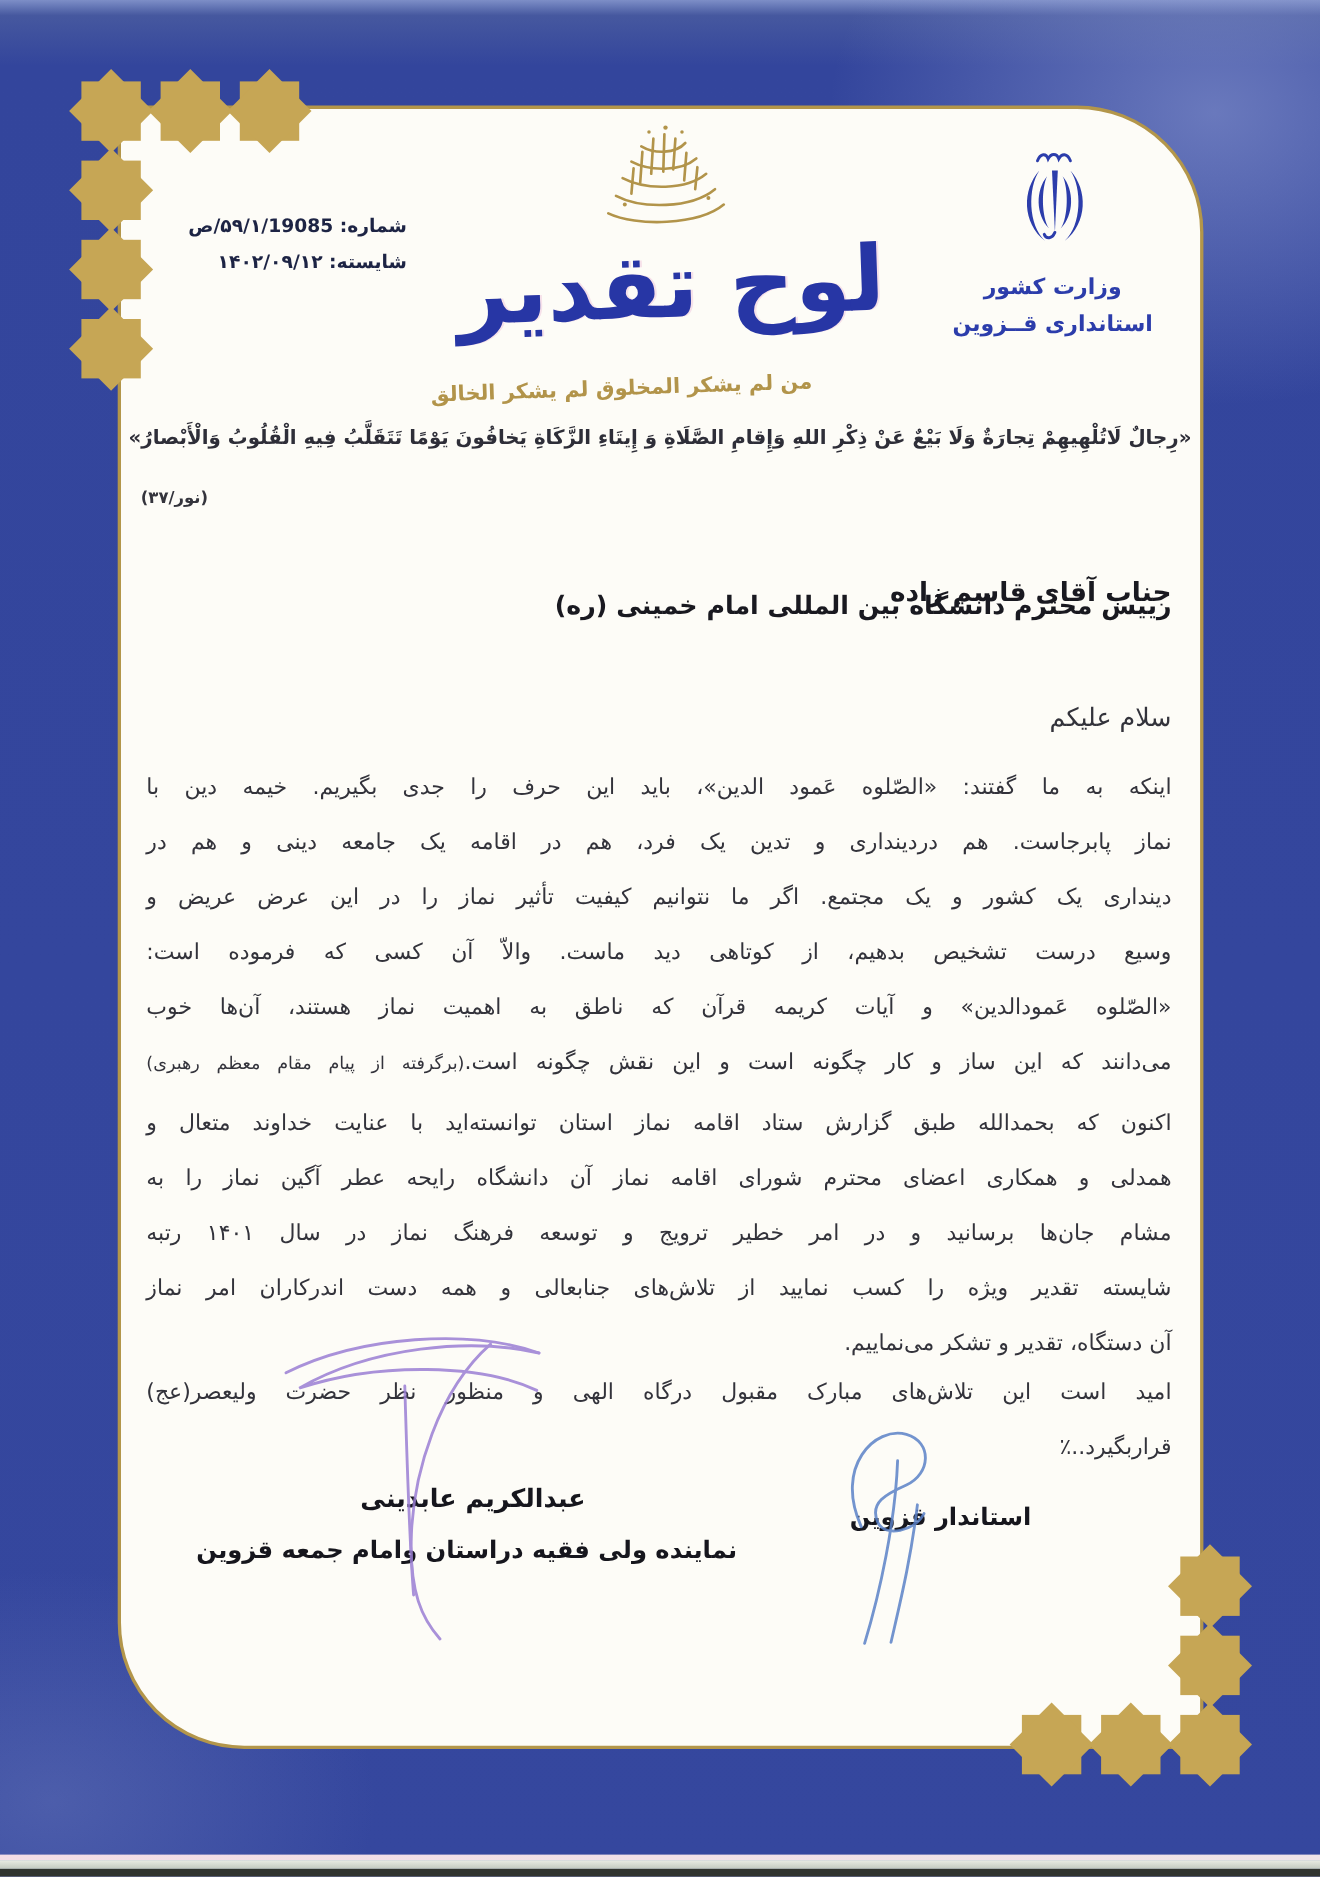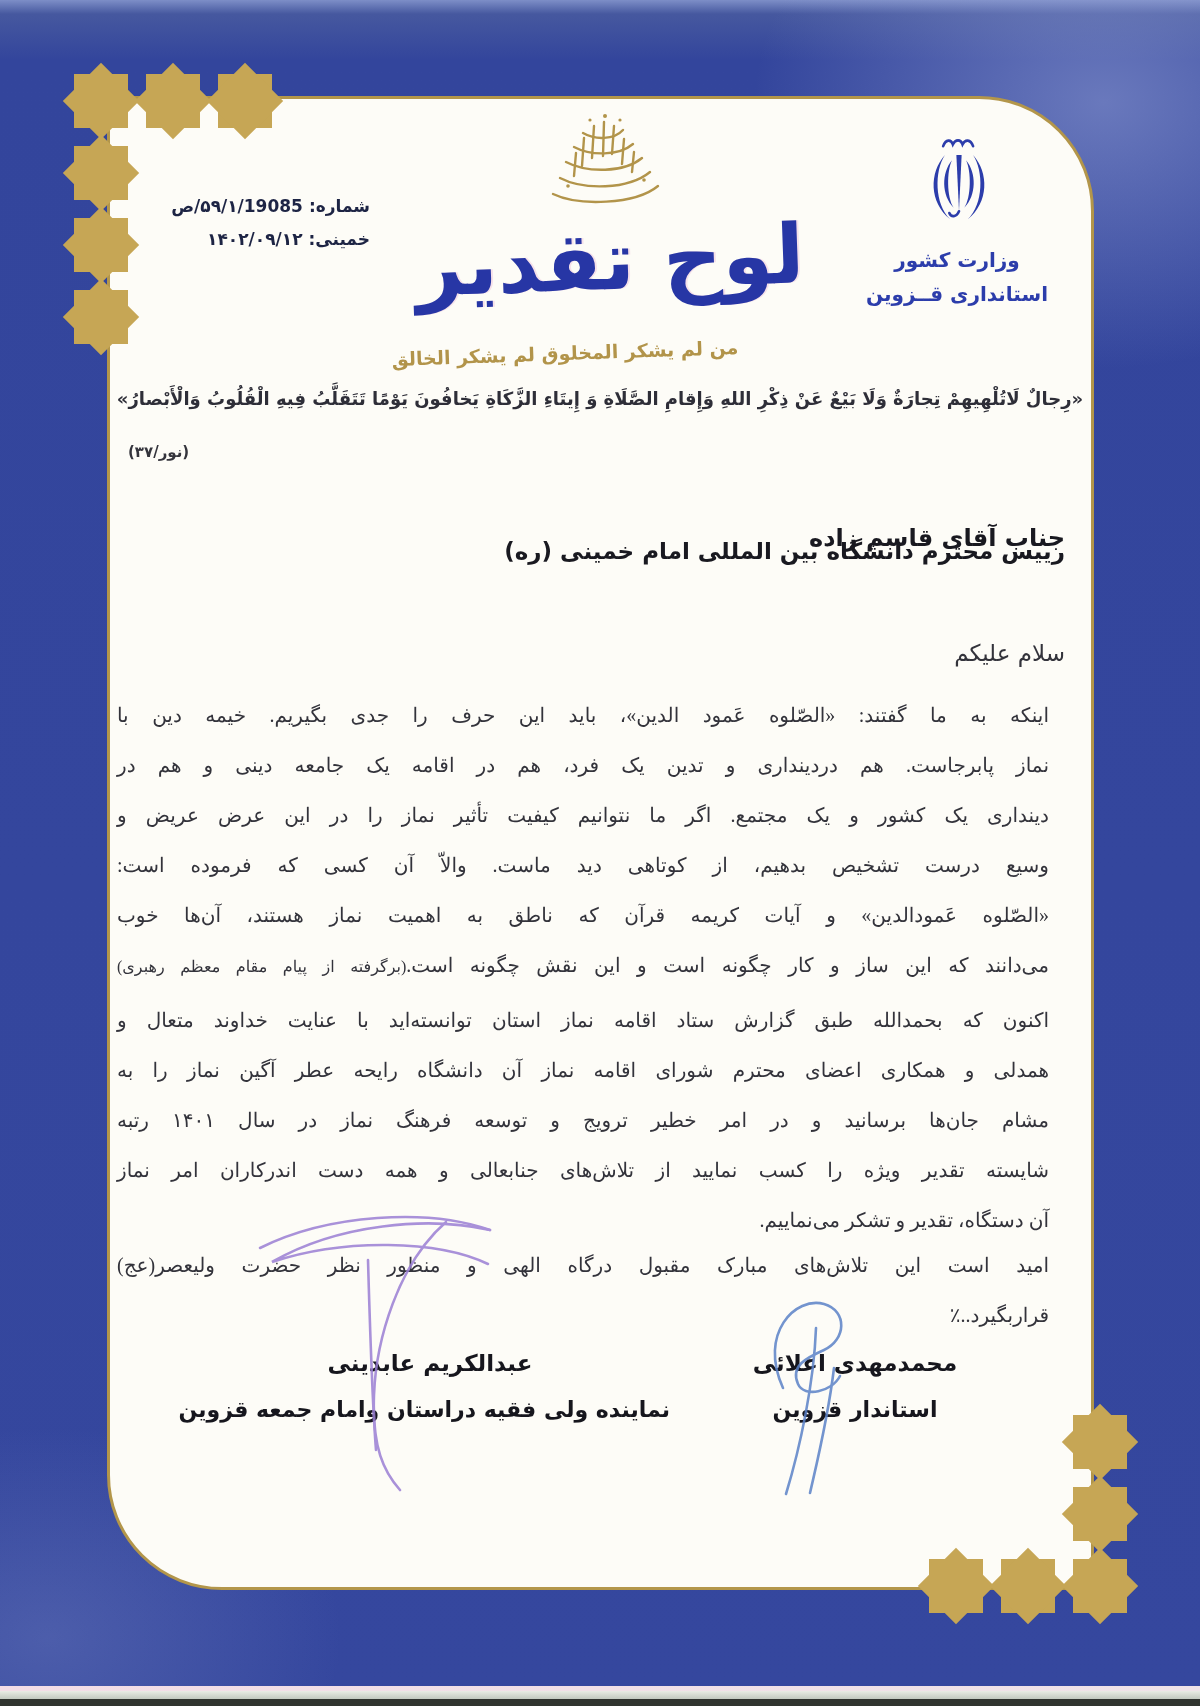--- a/index.html
+++ b/index.html
@@ -68,21 +68,21 @@
     font-size:24px; font-weight:700; color:#191920; white-space:nowrap;
   }
   .recipient-title{
     left:133px; top:538px; width:932px; text-align:right;
     font-size:23px; font-weight:700; color:#191920; white-space:nowrap;
   }
   .greeting{
     left:133px; top:640px; width:932px; text-align:right;
     font-size:23px; color:var(--ink); white-space:nowrap;
   }
-  .para{ left:117px; width:932px; color:var(--ink); font-size:20px;font-family:Liberation Serif, serif; }
+  .para{ left:133px; width:932px; color:var(--ink); font-size:20px; }
   .p1{ top:690px; } .p2{ top:995px; } .p3{ top:1240px; }
   .line{
     height:50px; line-height:50px; white-space:nowrap;
     text-align:justify; text-align-last:justify; overflow:visible;
   }
   .line.short{ text-align-last:right; }
   .note{ font-size:16px; }
   .sig-block{ text-align:center; font-weight:700; color:#16161d; }
   .sig-right{ left:700px; top:1348px; width:310px; }
   .sig-left{ left:190px; top:1348px; width:480px; }
@@ -119,21 +119,21 @@
   <div>
     <div class="star" style="left:917px;  top:1547px;"></div>
     <div class="star" style="left:989px;  top:1547px;"></div>
     <div class="star" style="left:1061px; top:1547px;"></div>
     <div class="star" style="left:1061px; top:1475px;"></div>
     <div class="star" style="left:1061px; top:1403px;"></div>
   </div>
 
   <div class="abs letterhead">
     <div><span>شماره:</span> <span>۵۹/۱/19085/ص</span></div>
-    <div><span>خمینی:</span> <span>۱۴۰۲/۰۹/۱۲</span></div>
+    <div><span>شایسته:</span> <span>۱۴۰۲/۰۹/۱۲</span></div>
   </div>
 
   <div class="abs bismillah-wrap" aria-label="بسم الله الرحمن الرحیم">
     <svg width="170" height="125" viewBox="0 0 170 125">
       <g fill="none" stroke="#b2944a" stroke-width="2.4" stroke-linecap="round">
         <path d="M33 88 C 58 100 115 99 138 80"></path>
         <path d="M40 72 C 63 84 108 84 130 66"></path>
         <path d="M46 56 C 67 67 104 67 122 52"></path>
         <path d="M54 41 C 71 50 99 50 113 38"></path>
         <path d="M63 27 C 75 34 94 34 103 24"></path>
@@ -204,21 +204,20 @@
     <div class="line fitline">شایسته تقدیر ویژه را کسب نمایید از تلاش‌های جنابعالی و همه دست اندرکاران امر نماز</div>
     <div class="line short">آن دستگاه، تقدیر و تشکر می‌نماییم.</div>
   </div>
 
   <div class="abs para p3">
     <div class="line fitline">امید است این تلاش‌های مبارک مقبول درگاه الهی و منظور نظر حضرت ولیعصر(عج)</div>
     <div class="line short">قراربگیرد..٪</div>
   </div>
 
   <div class="abs sig-block sig-right">
-    <div class="sig-name">محمدمهدی اعلائی</div>
     <div class="sig-title">استاندار قزوین</div>
   </div>
 
   <div class="abs sig-block sig-left">
     <div class="sig-name">عبدالکریم عابدینی</div>
     <div class="sig-title">نماینده ولی فقیه دراستان وامام جمعه قزوین</div>
   </div>
 
   <div class="ink ink-governor">
     <svg width="180" height="210" viewBox="0 0 180 210">

